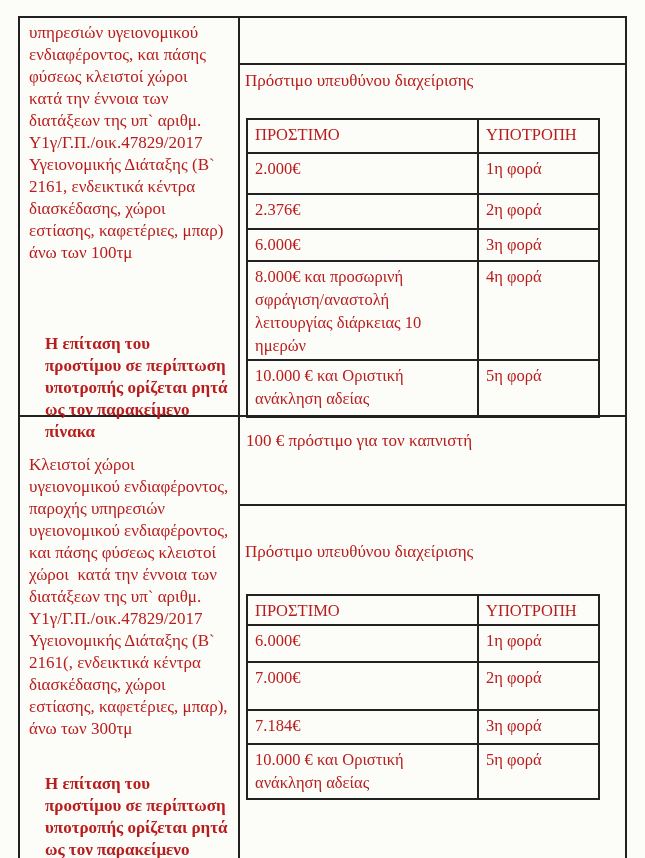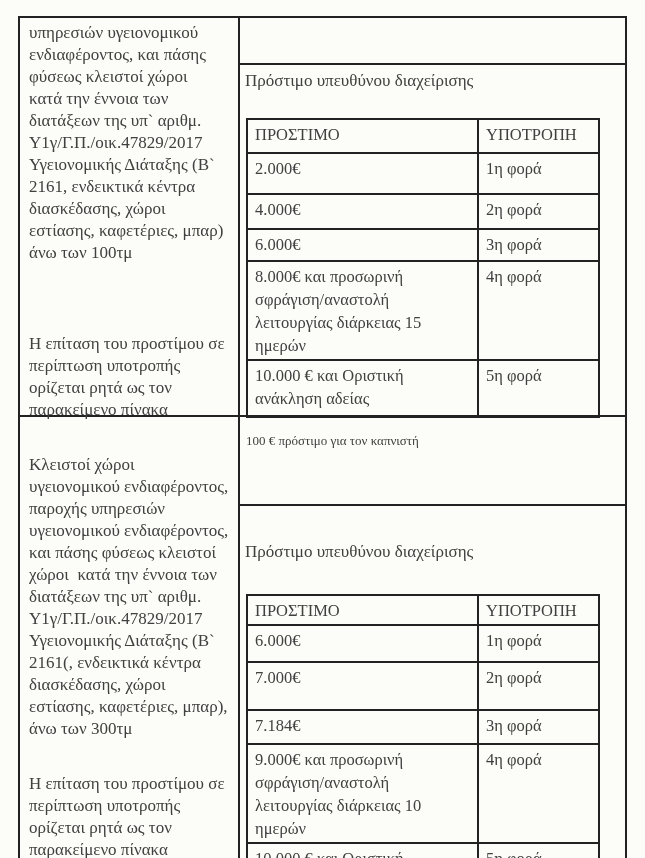--- a/index.html
+++ b/index.html
@@ -2,50 +2,50 @@
 <html><head>
 <meta charset="utf-8">
 <style>
   html,body{margin:0;padding:0;}
   .page{
     position:relative;
     width:645px;height:858px;
     background:#fcfcf8;
     overflow:hidden;
     font-family:"Liberation Serif","DejaVu Serif",serif;
-    color:#404040;
+    color:#b91c1c;
   }
   .outer{
     position:absolute;left:18px;top:16px;
     width:605px;height:900px;
     border:2px solid #222;border-bottom:none;
     display:flex;flex-direction:column;
     background:transparent;
   }
   .mainrow{display:flex;}
   .row1{height:399px;border-bottom:2px solid #222;box-sizing:border-box;}
   .row2{flex:1;}
   .leftcell{
     width:220px;flex:0 0 220px;box-sizing:border-box;
     border-right:2px solid #222;
     padding:4px 9px 0 9px;
     font-size:17px;line-height:22px;
   }
   .row2 .leftcell{padding-top:37px;}
   .leftcell p{margin:0;white-space:pre-wrap;}
-  .leftcell p.em{font-weight:normal;}
+  .leftcell p.em{font-weight:bold;margin-left:16px;}
   .row1 .leftcell p.em{margin-top:69px;}
   .row2 .leftcell p.em{margin-top:33px;}
   .rightcol{flex:1;display:flex;flex-direction:column;min-width:0;}
   .emptycell{height:45px;border-bottom:2px solid #222;flex:0 0 auto;}
   .smokercell{
     height:74px;flex:0 0 auto;box-sizing:content-box;
     border-bottom:2px solid #222;
     padding:13px 6px 0 6px;
-    font-size:13px;line-height:22px;
+    font-size:17px;line-height:22px;
   }
   .smokercell p{margin:0;}
   .bigcell{flex:1;padding:5px 6px 0 5px;}
   .row2 .bigcell{padding-top:35px;}
   .caption{margin:0;font-size:17px;line-height:22px;}
   table.fines{
     border-collapse:collapse;
     width:350px;
     table-layout:fixed;
     background:transparent;
@@ -87,29 +87,29 @@
             <tbody>
               <tr class="t1-h">
                 <th class="c1">ΠΡΟΣΤΙΜΟ</th>
                 <th class="c2">ΥΠΟΤΡΟΠΗ</th>
               </tr>
               <tr class="t1-r0">
                 <td class="c1">2.000€</td>
                 <td class="c2">1η φορά</td>
               </tr>
               <tr class="t1-r1">
-                <td class="c1">4.000€</td>
+                <td class="c1">2.376€</td>
                 <td class="c2">2η φορά</td>
               </tr>
               <tr class="t1-r2">
                 <td class="c1">6.000€</td>
                 <td class="c2">3η φορά</td>
               </tr>
               <tr class="t1-r3">
-                <td class="c1">8.000€  και προσωρινή σφράγιση/αναστολή λειτουργίας διάρκειας 15 ημερών</td>
+                <td class="c1">8.000€  και προσωρινή σφράγιση/αναστολή λειτουργίας διάρκειας 10 ημερών</td>
                 <td class="c2">4η φορά</td>
               </tr>
               <tr class="t1-r4">
                 <td class="c1">10.000 € και Οριστική ανάκληση αδείας</td>
                 <td class="c2">5η φορά</td>
               </tr>
             </tbody>
           </table>
         </div>
       </div>
@@ -137,24 +137,20 @@
                 <td class="c2">1η φορά</td>
               </tr>
               <tr class="t2-r1">
                 <td class="c1">7.000€</td>
                 <td class="c2">2η φορά</td>
               </tr>
               <tr class="t2-r2">
                 <td class="c1">7.184€</td>
                 <td class="c2">3η φορά</td>
               </tr>
-              <tr class="t2-r3">
-                <td class="c1">9.000€ και προσωρινή σφράγιση/αναστολή λειτουργίας διάρκειας 10 ημερών</td>
-                <td class="c2">4η φορά</td>
-              </tr>
               <tr class="t2-r4">
                 <td class="c1">10.000 €  και Οριστική ανάκληση αδείας</td>
                 <td class="c2">5η φορά</td>
               </tr>
             </tbody>
           </table>
         </div>
       </div>
     </div>
 

